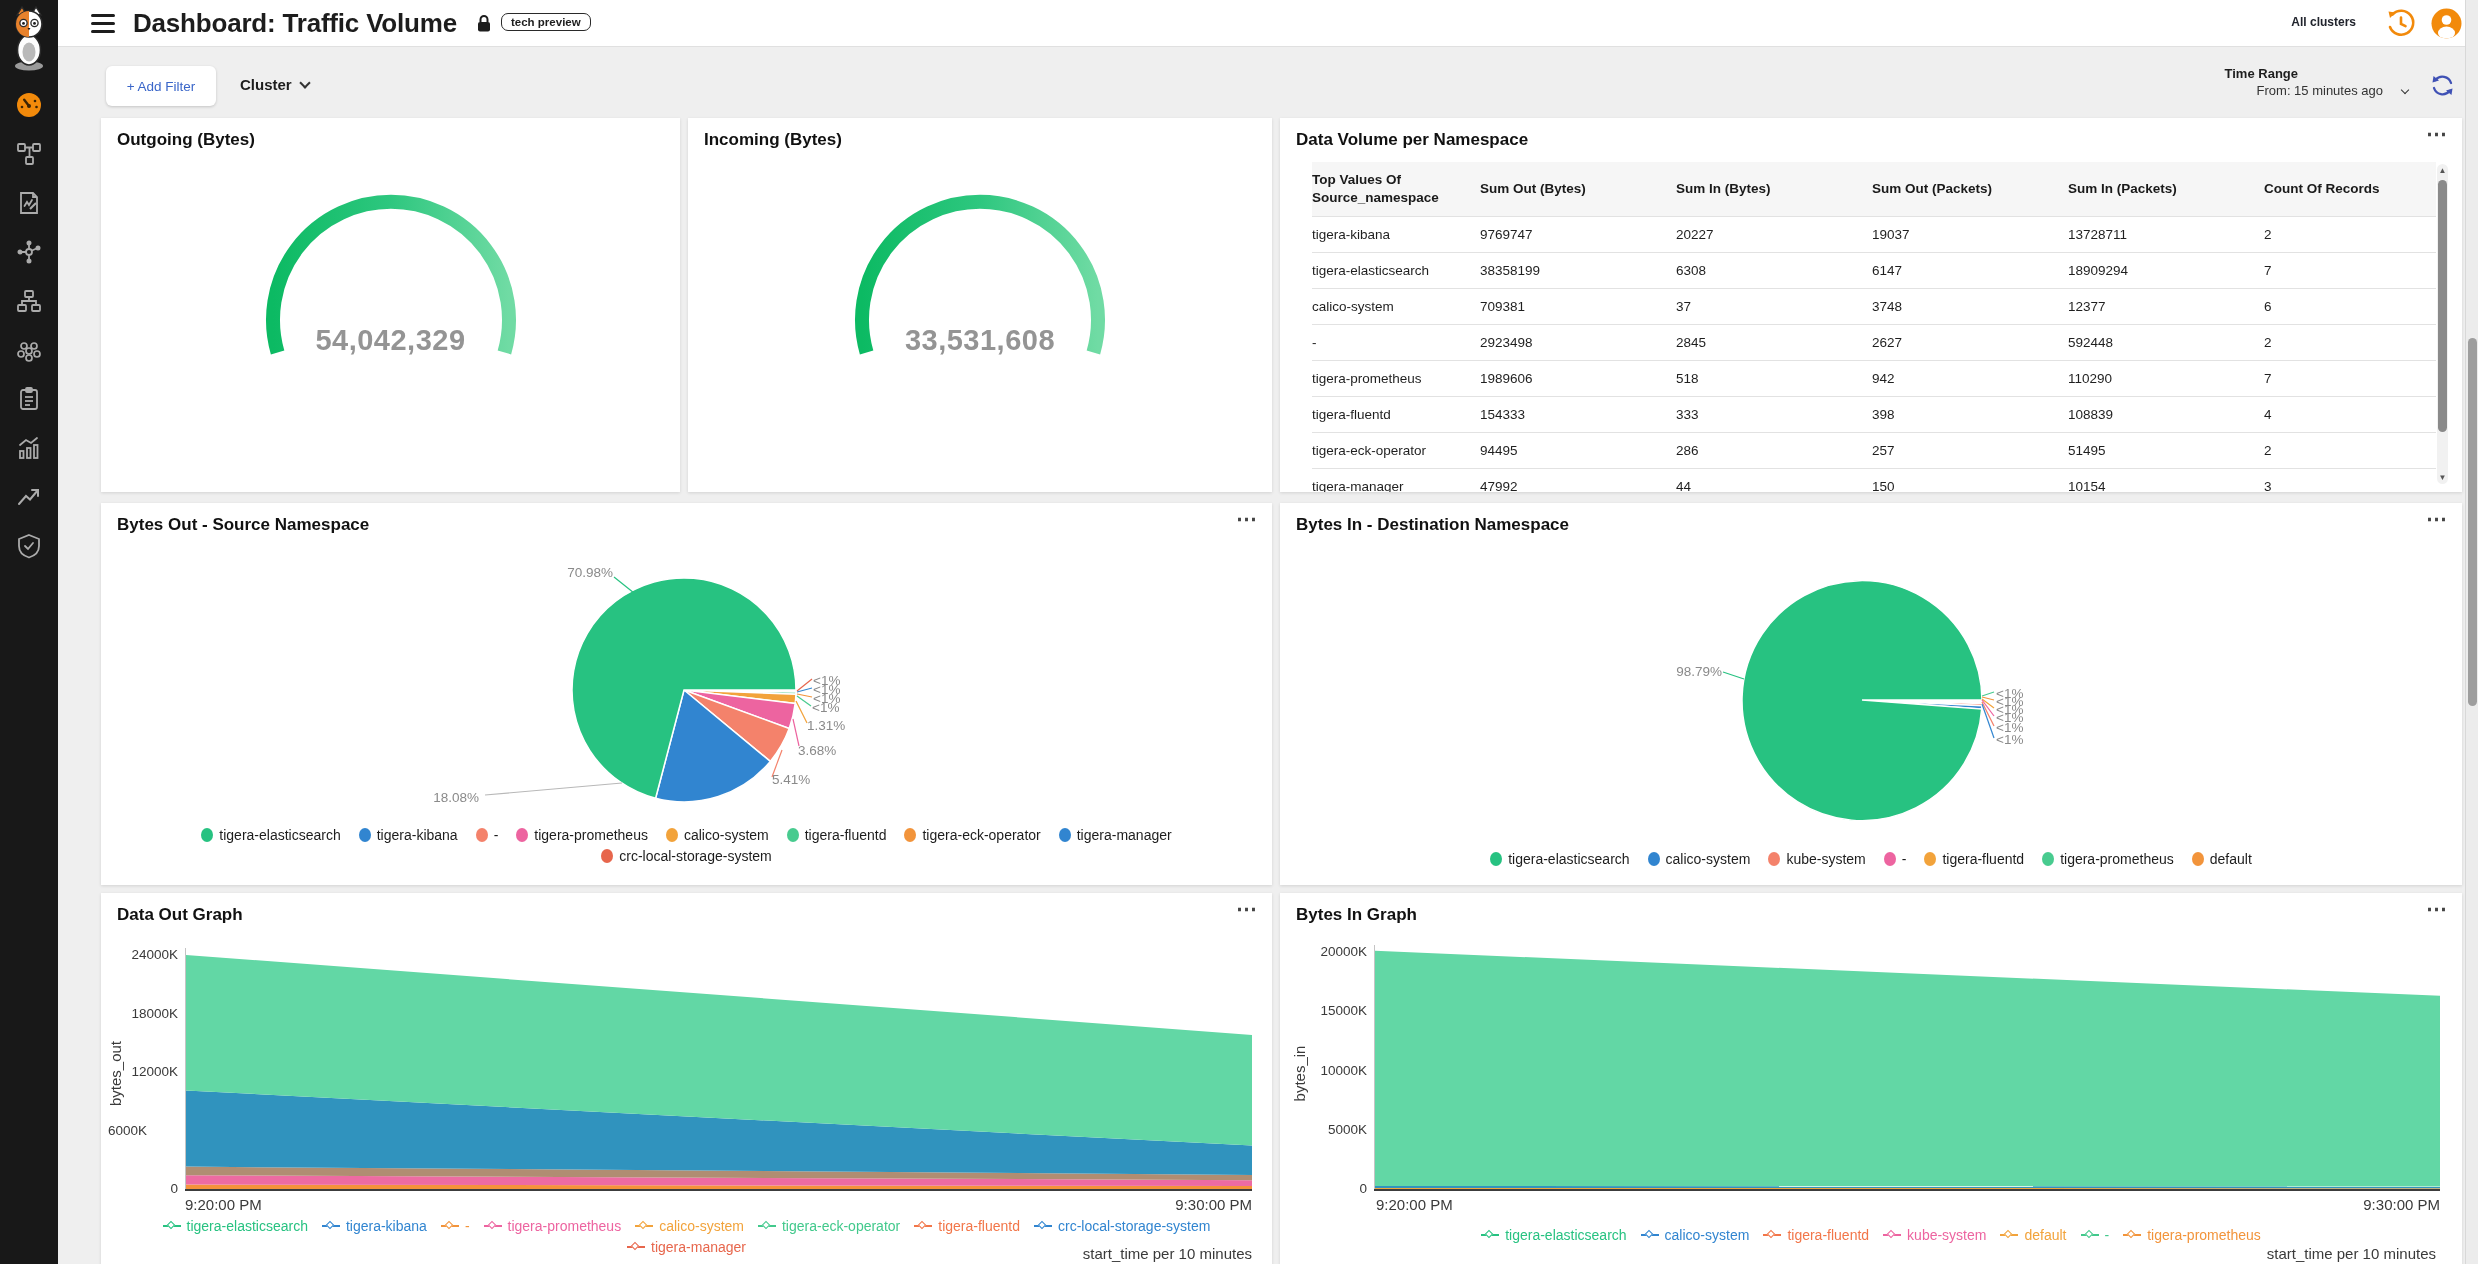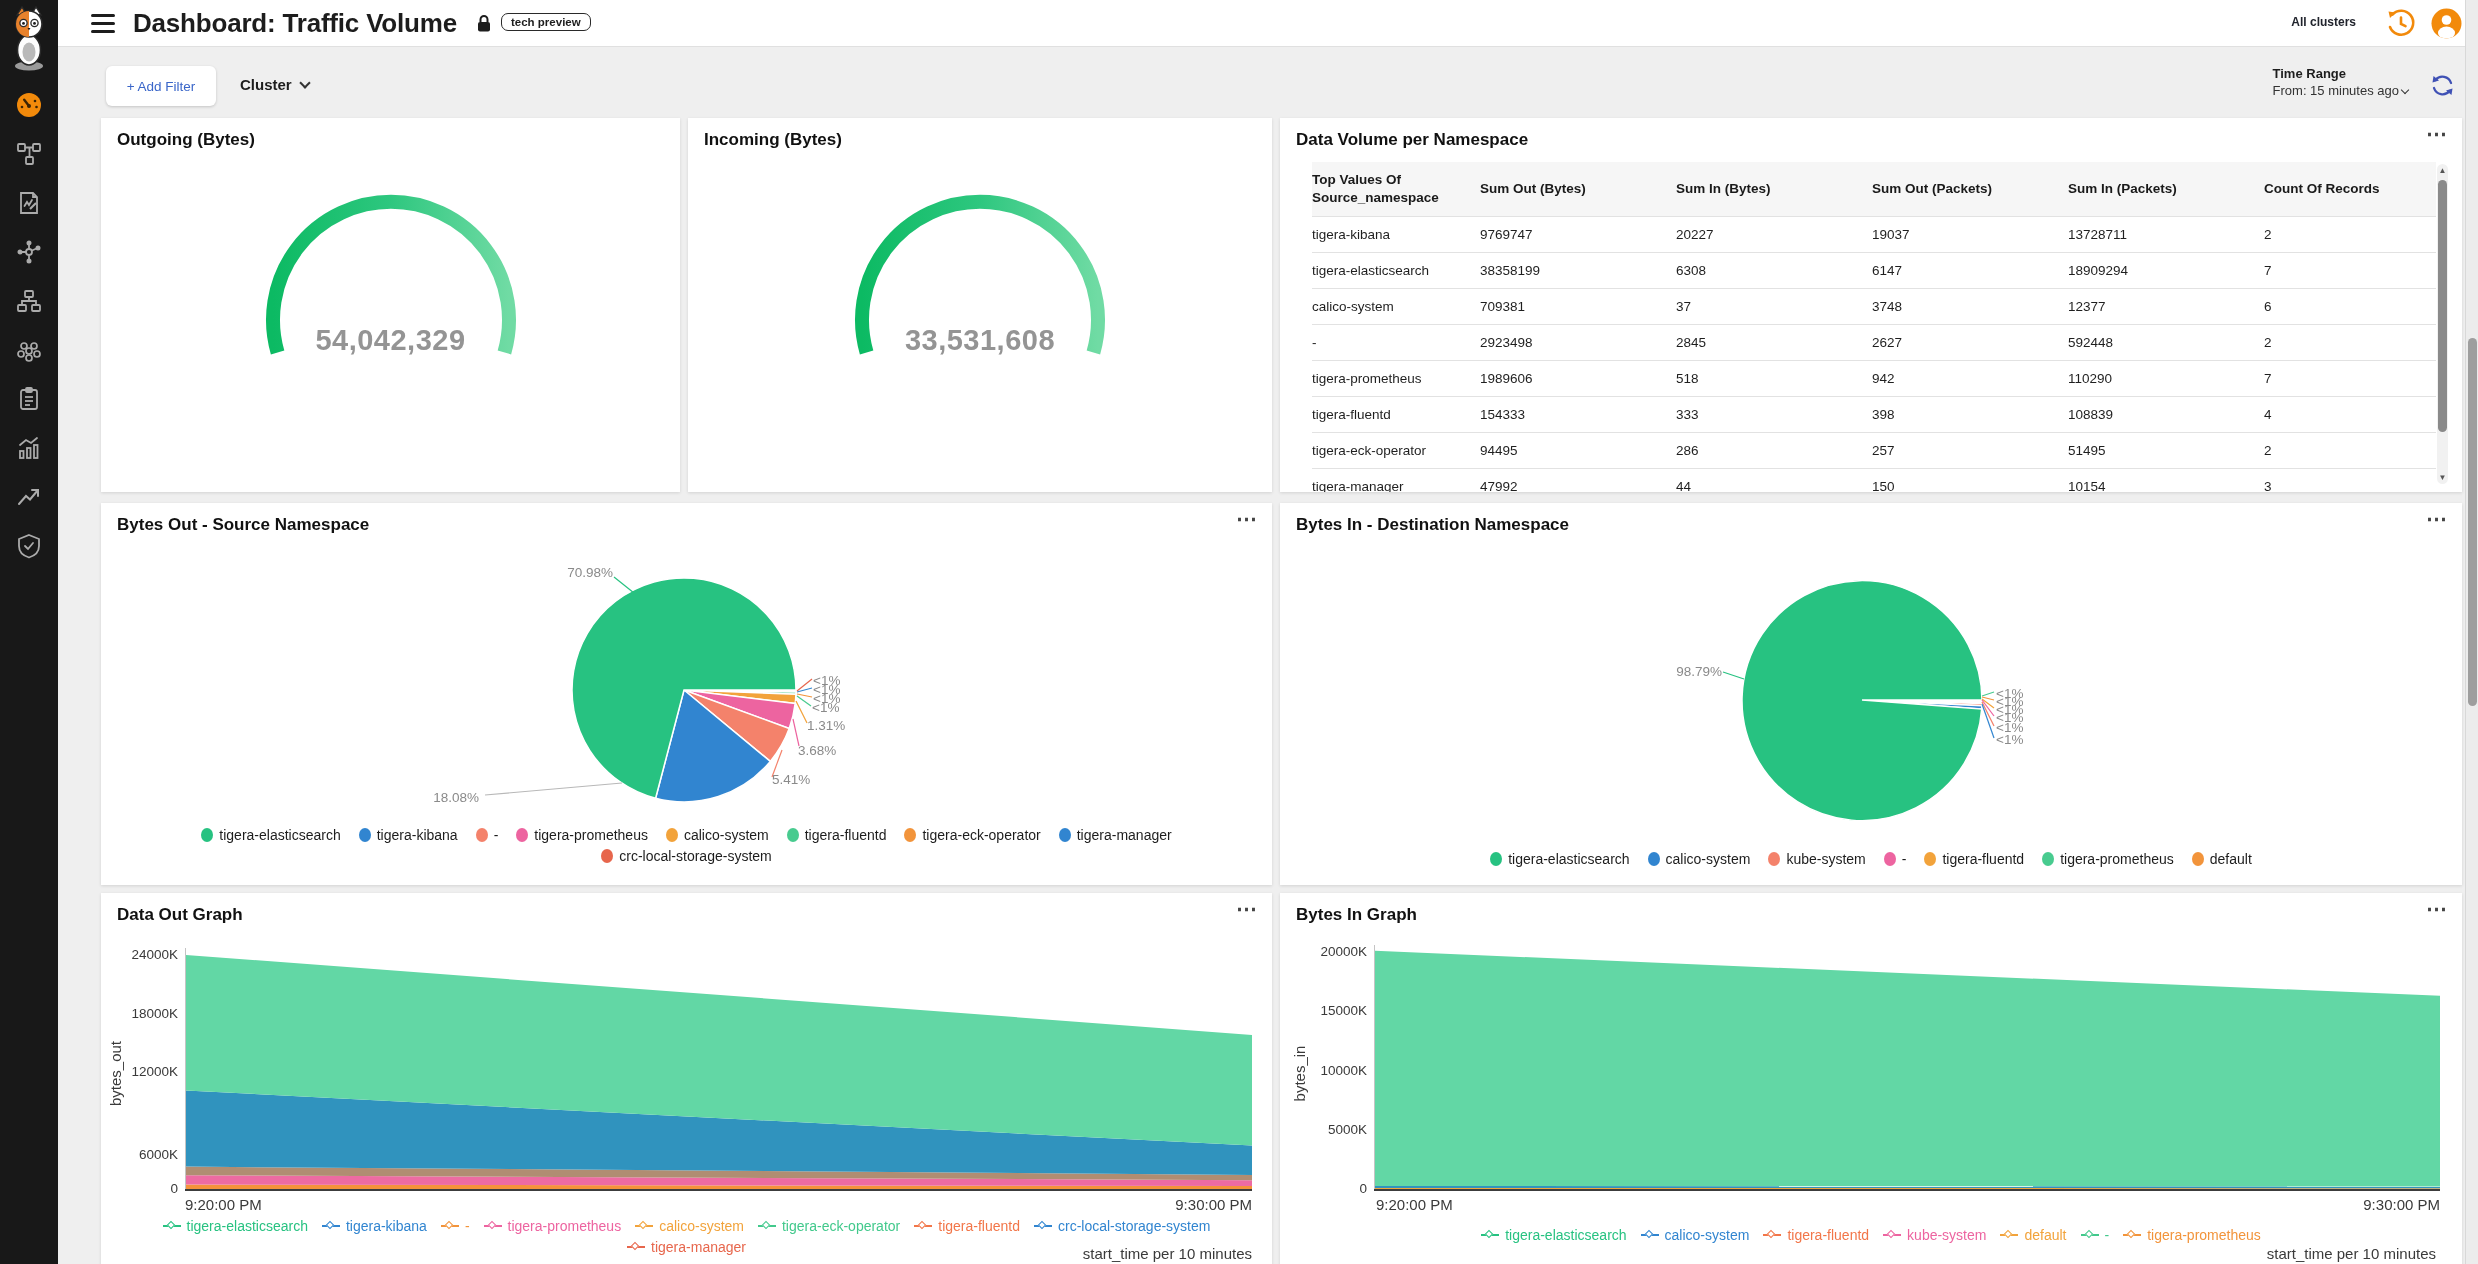--- a/index.html
+++ b/index.html
@@ -20,21 +20,21 @@
   .all-clusters{position:absolute;right:122px;top:15px;font-size:12px;font-weight:700;color:#21242d;}
   .hist-btn{position:absolute;right:62px;top:8px;cursor:pointer;}
   .avatar{position:absolute;right:16px;top:8px;cursor:pointer;}
   
   .add-filter{position:absolute;left:106px;top:66px;width:110px;height:40px;background:#fff;border:none;border-radius:6px;box-shadow:0 1px 3px rgba(0,0,0,.18);font-size:13.5px;font-weight:400;color:#3A66C9;cursor:pointer;}
   .cluster-dd{position:absolute;left:240px;top:76px;font-size:15px;font-weight:600;color:#1d1d1d;display:flex;align-items:center;gap:9px;cursor:pointer;}
   .chev{width:8px;height:8px;border-right:2px solid #333;border-bottom:2px solid #333;transform:rotate(45deg);margin-top:-4px;}
   .chev.sm{width:6px;height:6px;border-width:1.5px;margin-top:-2px;}
   .time-range{position:absolute;right:70px;top:66px;text-align:left;}
   .time-range .tr-title{font-size:13px;font-weight:800;color:#1d1d1d;}
-  .time-range .tr-val{font-size:13px;color:#333;display:flex;align-items:center;gap:3px;cursor:pointer;margin-top:2px;}
+  .time-range .tr-val{font-size:13px;color:#333;display:flex;align-items:center;gap:19px;cursor:pointer;margin-top:2px;margin-left:32px;}
   .refresh-btn{position:absolute;right:22px;top:72px;cursor:pointer;}
   
   .panel{position:absolute;background:#fff;border-radius:0;box-shadow:0 1px 3px rgba(0,0,0,.12);overflow:hidden;}
   .panel-title{position:absolute;left:16px;top:12px;font-size:17px;font-weight:800;color:#111;}
   .dots{position:absolute;right:14px;top:4px;font-size:21px;font-weight:700;color:#444;cursor:pointer;letter-spacing:1px;}
   
   .gauge-value{position:absolute;width:100%;text-align:center;font-size:29px;font-weight:800;color:#949494;letter-spacing:0.5px;}
   
   .dv-table{position:absolute;left:32px;top:44px;width:1124px;border-collapse:collapse;}
   .dv-table th{background:#F6F6F6;text-align:left;font-size:13.5px;font-weight:800;color:#1a1a1a;padding:9px 10px 9px 0;line-height:1.35;}
@@ -488,21 +488,21 @@
     </div>
 
   <div class="panel" id="p-g1" style="left:101px;top:893px;width:1171px;height:380px;">
     <div class="panel-title">Data Out Graph</div>
     <div class="dots">⋯</div>
     <div class="ylab" style="left:-18px;top:172px;">bytes_out</div>
     <div id="g1-ticks">
         <div class="tick-label" style="left: 7px; width: 70px; text-align: right; top: 54px;">24000K</div>
         <div class="tick-label" style="left: 7px; width: 70px; text-align: right; top: 112.5px;">18000K</div>
         <div class="tick-label" style="left: 7px; width: 70px; text-align: right; top: 171px;">12000K</div>
-        <div class="tick-label" style="left: 7px; width: 70px; text-align: right; top: 229.5px; margin-top: 24px;">6000K</div>
+        <div class="tick-label" style="left: 7px; width: 70px; text-align: left; top: 229.5px;">6000K</div>
         <div class="tick-label" style="left: 7px; width: 70px; text-align: right; top: 288px;">0</div>
       </div>
     <div class="axis-v" style="left:84px;top:55px;height:242px;"></div>
     <svg id="g1-svg" width="1066" height="242" style="position:absolute;left:85px;top:55px;">
         <polygon points="0,236.6 1066,238.1 1066,241.0 0,241.0" fill="#F5923B"></polygon>
         <polygon points="0,227.3 1066,232.2 1066,238.1 0,236.6" fill="#ED6BA2"></polygon>
         <polygon points="0,218.6 1066,226.9 1066,232.2 0,227.3" fill="#B08D72"></polygon>
         <polygon points="0,142.5 1066,197.6 1066,226.9 0,218.6" fill="#3093BE"></polygon>
         <polygon points="0,7.0 1066,86.9 1066,197.6 0,142.5" fill="#62D7A5"></polygon>
       </svg>

